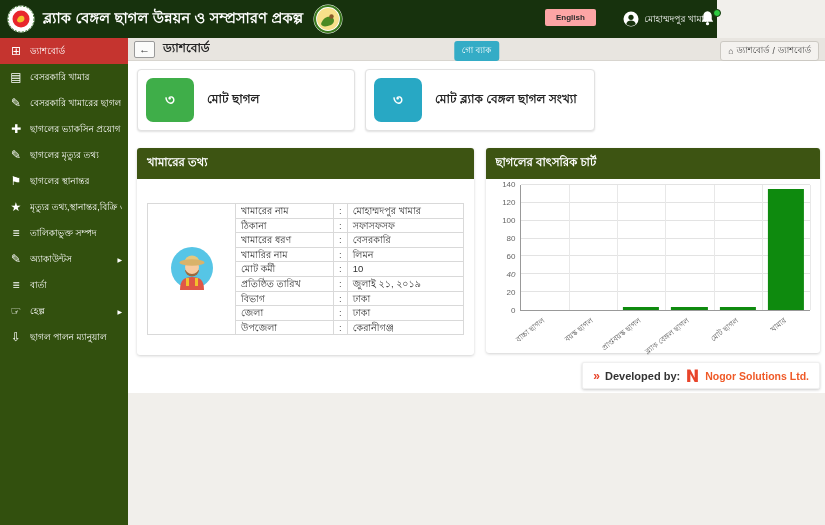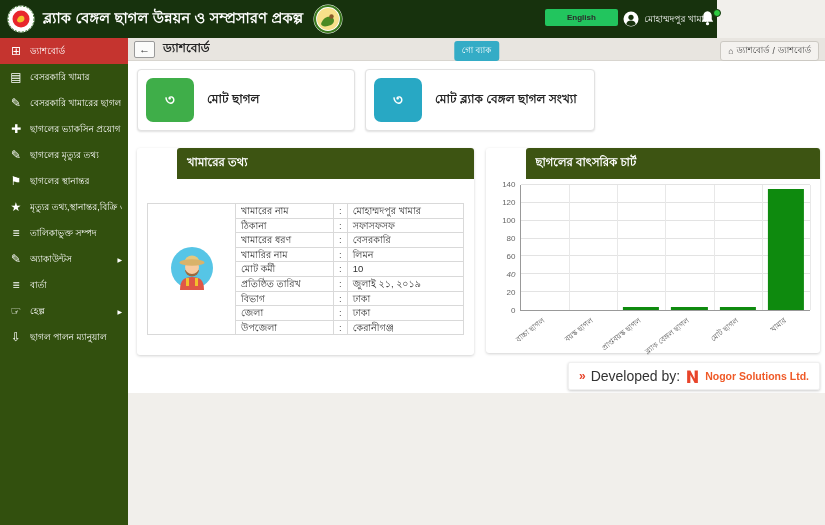--- a/index.html
+++ b/index.html
@@ -6,21 +6,21 @@
   html,body { width:825px; height:525px; overflow:hidden; }
   body { font-family:"Liberation Sans","DejaVu Sans",sans-serif; background:#f1efeb; position:relative; }
 
   
   .header { position:absolute; top:0; left:0; width:717px; height:38px; background:#17320d; display:flex; align-items:center; color:#fff; z-index:5; }
   .gov-logo { margin-left:7px; width:28px; height:28px; flex:0 0 auto; }
   .titles { margin-left:8px; }
   .app-title { font-size:14.5px; font-weight:bold; letter-spacing:.2px; }
   .app-subtitle { font-size:7.5px; color:#e3e9dd; margin-top:1px; }
   .proj-logo { margin-left:10px; width:30px; height:30px; }
-  .english-btn { position:absolute; left:545px; top:9px; background:#22c55e; color:#2b2b2b; border:none; font-size:8px; font-weight:bold; padding:4px 22px; border-radius:2px; cursor:pointer; font-family:inherit; }
+  .english-btn { position:absolute; left:545px; top:9px; background:#fca5a5; color:#2b2b2b; border:none; font-size:8px; font-weight:bold; padding:4px 11px; border-radius:2px; cursor:pointer; font-family:inherit; }
   .bell-wrap { position:absolute; left:700px; top:10px; width:20px; height:18px; cursor:pointer; }
   .badge-dot { position:absolute; right:-1px; top:-1px; width:8px; height:8px; border-radius:50%; background:#2ecc40; border:1px solid #17320d; }
   .user-wrap { position:absolute; right:8px; top:11px; display:flex; align-items:center; gap:5px; cursor:pointer; }
   .user-name { font-size:9px; color:#fff; }
 
   
   .sidebar { position:absolute; top:38px; left:0; bottom:0; width:128px; background:#32500e; z-index:4; }
   .sb-item { display:flex; align-items:center; height:26px; padding:0 6px 0 7px; color:#fff; font-size:9px; cursor:pointer; }
   .sb-item.active { background:#c5342f; }
   .sb-icon { width:18px; font-size:12px; line-height:12px; text-align:center; margin-right:5px; flex:0 0 auto; }
@@ -38,21 +38,21 @@
   
   .content-white { position:absolute; top:61px; left:128px; width:697px; height:332px; background:#ffffff; }
   .cards-row { display:flex; gap:10px; margin:8px 0 0 9px; }
   .stat-card { background:#fff; border:1px solid #e2e2e2; border-radius:4px; box-shadow:0 1px 2px rgba(0,0,0,.12); height:62px; display:flex; align-items:center; padding:8px; }
   .stat-card.c1 { width:218px; } .stat-card.c2 { width:230px; }
   .stat-block { width:48px; height:44px; border-radius:7px; color:#fff; font-size:15px; font-weight:bold; display:flex; align-items:center; justify-content:center; flex:0 0 auto; }
   .stat-label { margin-left:13px; font-size:12px; font-weight:bold; color:#222; }
 
   .panels-row { display:flex; gap:12px; margin:17px 5px 0 9px; align-items:flex-start; }
   .panel { background:#fff; box-shadow:0 1px 3px rgba(0,0,0,.18); border-radius:3px; }
-  .panel-hd { background:#3d5412; color:#fff; font-size:11.5px; font-weight:bold; padding:6px 10px; border-radius:3px 3px 0 0;margin-left:40px; }
+  .panel-hd { background:#3d5412; color:#fff; font-size:11.5px; font-weight:bold; padding:6px 10px; border-radius:3px 3px 0 0; }
   .farm-panel { width:337px; }
   .farm-body { padding:24px 10px 18px 10px; min-height:176px; }
   .farm-table { width:100%; border-collapse:collapse; font-size:9.5px; color:#333; }
   .farm-table td { border:1px solid #d9d9d9; padding:1px 5px; line-height:11.6px; vertical-align:top; }
   .avatar-cell { width:88px; text-align:center; vertical-align:middle !important; }
   .lbl-cell { width:98px; }
   .sep-cell { width:12px; text-align:center; color:#555; }
 
   .chart-panel { width:335px; }
   .chart-body { padding:6px 10px 6px 8px; }
@@ -65,21 +65,21 @@
   .plot { position:relative; flex:1; height:126px; border-left:1px solid #999; border-bottom:1px solid #999; }
   .gridline-h { position:absolute; left:0; right:0; height:1px; background:#e3e3e3; }
   .gridline-v { position:absolute; top:0; bottom:0; width:1px; background:#e8e8e8; }
   .bar { position:absolute; bottom:0; width:12.5%; transform:translateX(-50%); }
   .x-axis { position:relative; height:36px; margin-left:26px; }
   .xtick { position:absolute; top:3px; font-size:7.5px; color:#555; white-space:nowrap; transform:rotate(-38deg); transform-origin:100% 50%; }
 
   .footer-row { display:flex; justify-content:flex-end; margin:7px 5px 0 0; }
   .dev-box { background:#fff; border:1px solid #f0f0f0; box-shadow:0 1px 3px rgba(0,0,0,.2); border-radius:2px; padding:5px 10px; display:flex; align-items:center; gap:5px; }
   .dev-prefix { color:#e8442a; font-weight:bold; font-size:12px; }
-  .dev-by { color:#333; font-weight:normal; font-size:14px;text-align:center; }
+  .dev-by { color:#333; font-weight:bold; font-size:11px;text-align:center; }
   .dev-company { color:#ef5a28; font-weight:bold; font-size:10.5px; }
 </style>
 </head>
 <body>
 
 <div class="header">
   <svg class="gov-logo" viewBox="0 0 28 28">
     <circle cx="14" cy="14" r="13.5" fill="#ffffff"></circle>
     <circle cx="14" cy="14" r="13" fill="none" stroke="#2c6b1f" stroke-width="1" stroke-dasharray="2,1.5"></circle>
     <circle cx="14" cy="14" r="8.5" fill="#e8262d"></circle>

